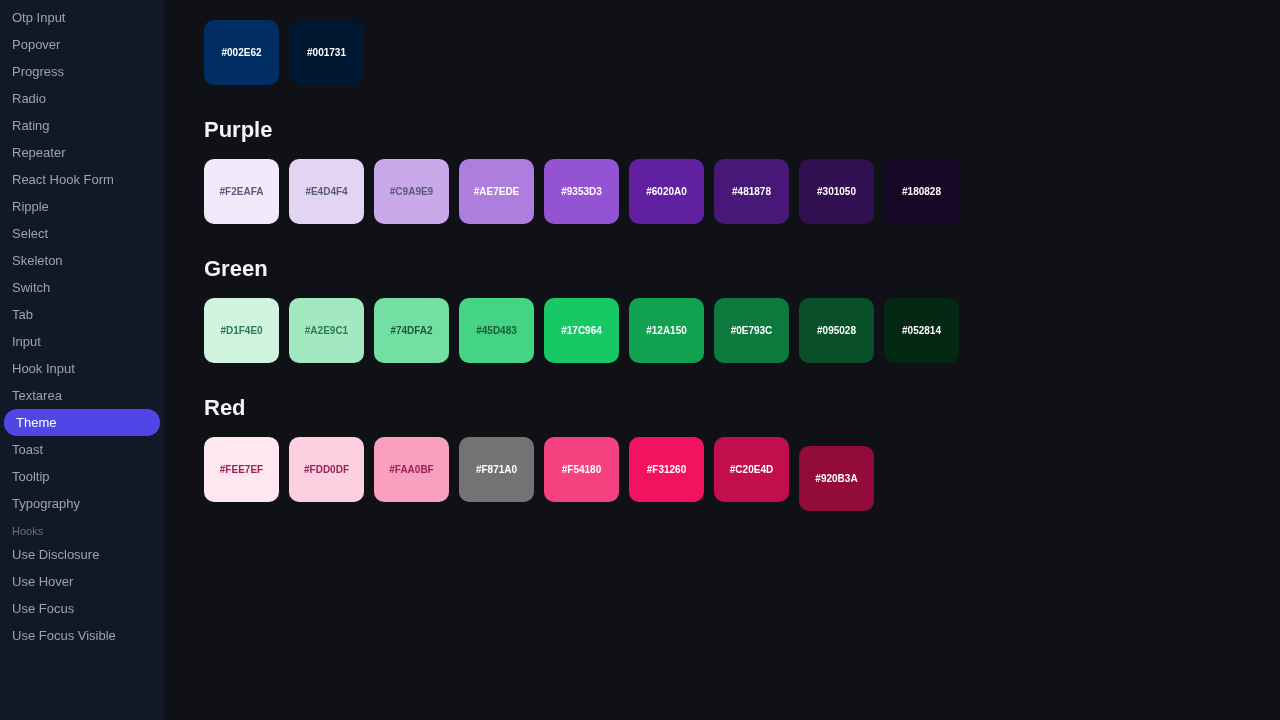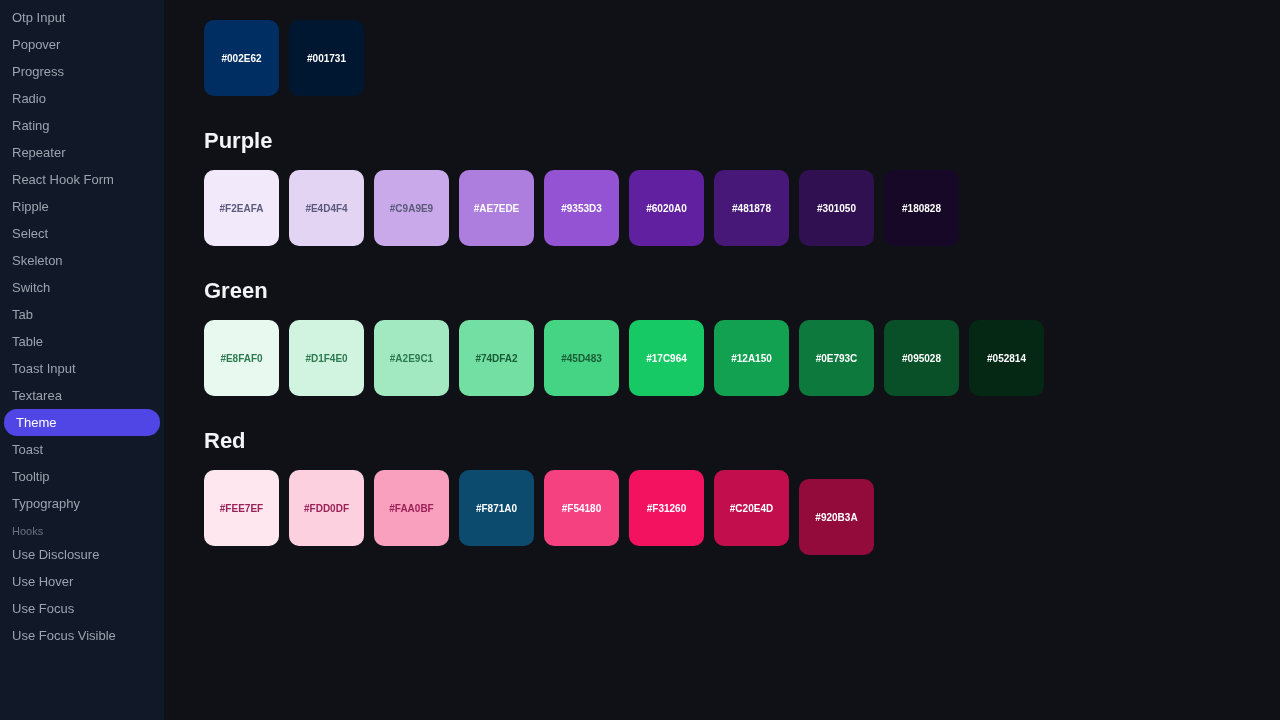--- a/index.html
+++ b/index.html
@@ -67,21 +67,21 @@
     }
 
     .color-grid {
       display: flex;
       flex-wrap: wrap;
       gap: 10px;
     }
 
     .color-swatch {
       width: 75px;
-      height: 76px;
+      height: 65px;
       border-radius: 10px;
       display: flex;
       align-items: center;
       justify-content: center;
       font-size: 10px;
       font-weight: 600;
       cursor: pointer;
       flex-shrink: 0;
     }
 
@@ -101,22 +101,22 @@
   <div class="sidebar-item">Progress</div>
   <div class="sidebar-item">Radio</div>
   <div class="sidebar-item">Rating</div>
   <div class="sidebar-item">Repeater</div>
   <div class="sidebar-item">React Hook Form</div>
   <div class="sidebar-item">Ripple</div>
   <div class="sidebar-item">Select</div>
   <div class="sidebar-item">Skeleton</div>
   <div class="sidebar-item">Switch</div>
   <div class="sidebar-item">Tab</div>
-  <div class="sidebar-item">Table</div>
-  <div class="sidebar-item">Toast Input</div>
+  <div class="sidebar-item">Input</div>
+  <div class="sidebar-item">Hook Input</div>
   <div class="sidebar-item">Textarea</div>
   <div class="sidebar-item active">Theme</div>
   <div class="sidebar-item">Toast</div>
   <div class="sidebar-item">Tooltip</div>
   <div class="sidebar-item">Typography</div>
 
   <div class="sidebar-section-label">Hooks</div>
   <div class="sidebar-item">Use Disclosure</div>
   <div class="sidebar-item">Use Hover</div>
   <div class="sidebar-item">Use Focus</div>
@@ -144,41 +144,40 @@
         <div class="color-swatch" style="background: rgb(72, 24, 120); color: rgb(255, 255, 255);">#481878</div>
         <div class="color-swatch" style="background: rgb(48, 16, 80); color: rgb(255, 255, 255);">#301050</div>
         <div class="color-swatch" style="background: rgb(24, 8, 40); color: rgb(255, 255, 255);">#180828</div>
       </div>
   </div>
 
   <div class="color-section">
     <div class="section-title">Green</div>
     <div class="color-grid">
 
-    <div class="color-swatch" style="background: rgb(232, 250, 240); color: rgb(45, 122, 80);">#E8FAF0</div>
         <div class="color-swatch" style="background: rgb(209, 244, 224); color: rgb(45, 122, 80);">#D1F4E0</div>
         <div class="color-swatch" style="background: rgb(162, 233, 193); color: rgb(45, 122, 80);">#A2E9C1</div>
         <div class="color-swatch" style="background: rgb(116, 223, 162); color: rgb(26, 92, 53);">#74DFA2</div>
         <div class="color-swatch" style="background: rgb(69, 212, 131); color: rgb(26, 92, 53);">#45D483</div>
         <div class="color-swatch" style="background: rgb(23, 201, 100); color: rgb(255, 255, 255);">#17C964</div>
         <div class="color-swatch" style="background: rgb(18, 161, 80); color: rgb(255, 255, 255);">#12A150</div>
         <div class="color-swatch" style="background: rgb(14, 121, 60); color: rgb(255, 255, 255);">#0E793C</div>
         <div class="color-swatch" style="background: rgb(9, 80, 40); color: rgb(255, 255, 255);">#095028</div>
         <div class="color-swatch" style="background: rgb(5, 40, 20); color: rgb(255, 255, 255);">#052814</div>
       </div>
   </div>
 
   <div class="color-section">
     <div class="section-title">Red</div>
     <div class="color-grid">
 
     <div class="color-swatch" style="background: rgb(254, 231, 239); color: rgb(155, 34, 87);">#FEE7EF</div>
         <div class="color-swatch" style="background: rgb(253, 208, 223); color: rgb(155, 34, 87);">#FDD0DF</div>
         <div class="color-swatch" style="background: rgb(250, 160, 191); color: rgb(155, 34, 87);">#FAA0BF</div>
-        <div class="color-swatch" style="background: #0c4a6e; color: rgb(255, 255, 255);">#F871A0</div>
+        <div class="color-swatch" style="background: #737373; color: rgb(255, 255, 255);">#F871A0</div>
         <div class="color-swatch" style="background: rgb(245, 65, 128); color: rgb(255, 255, 255);">#F54180</div>
         <div class="color-swatch" style="background: rgb(243, 18, 96); color: rgb(255, 255, 255);">#F31260</div>
         <div class="color-swatch" style="background: rgb(194, 14, 77); color: rgb(255, 255, 255);">#C20E4D</div>
         <div class="color-swatch" style="background: rgb(146, 11, 58); color: rgb(255, 255, 255); margin-top: 9px;">#920B3A</div>
       </div>
   </div>
 
 </main>
 
 </body></html>

